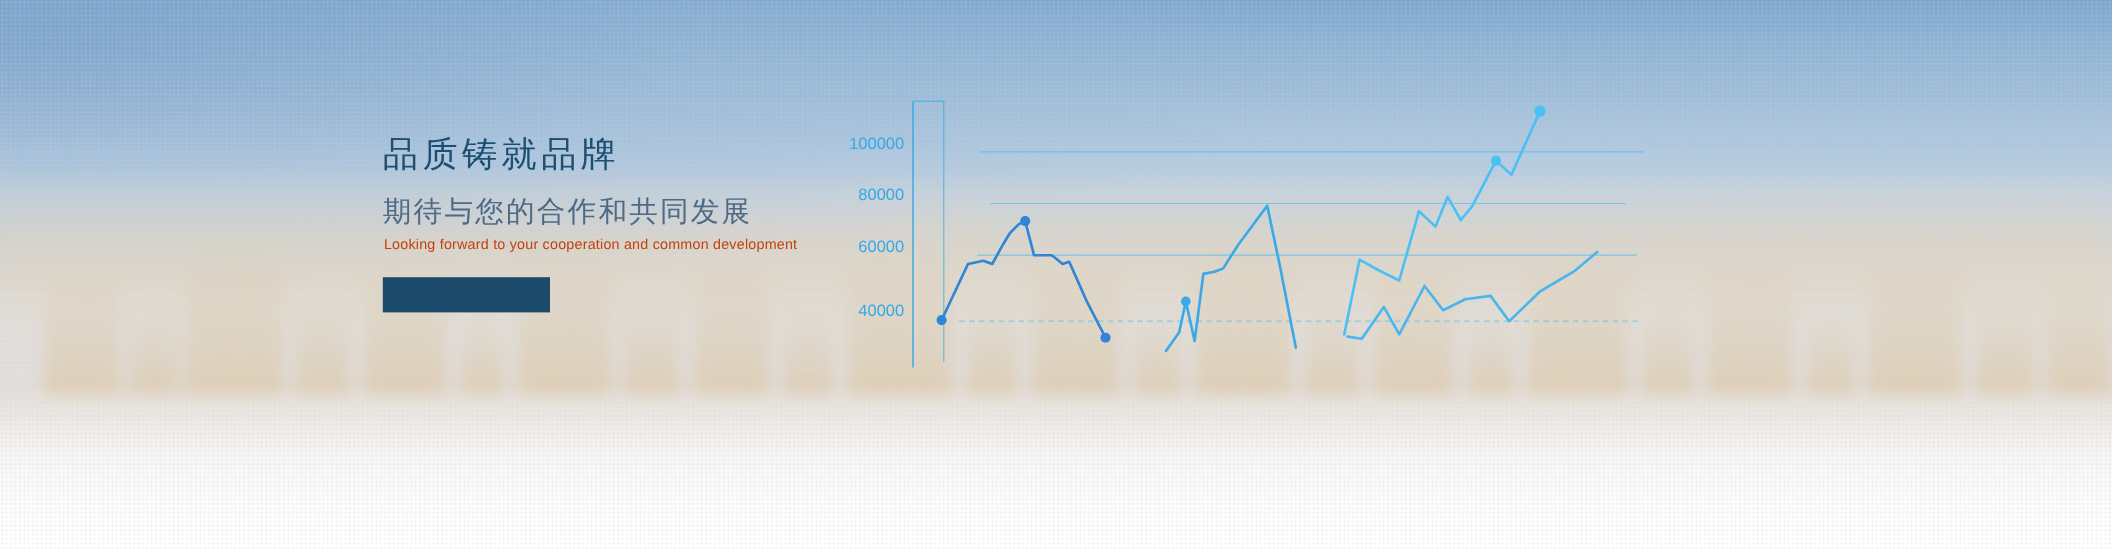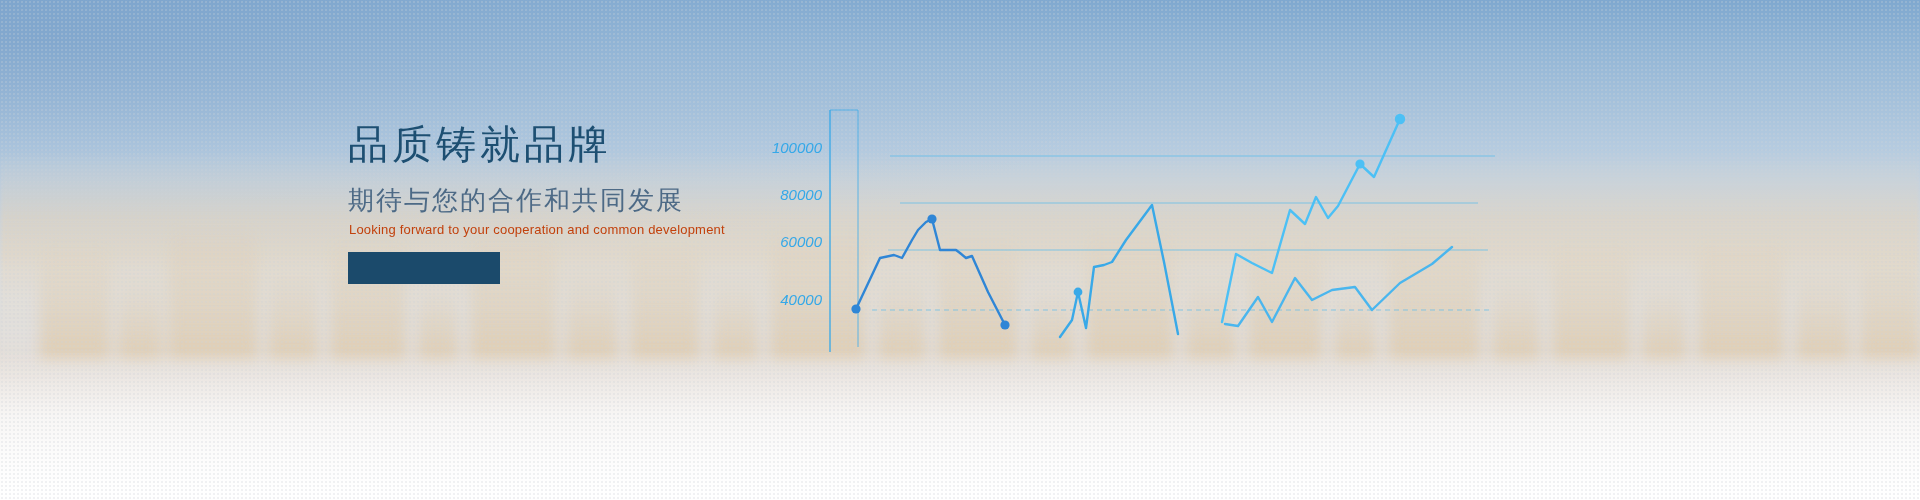--- a/index.html
+++ b/index.html
@@ -104,21 +104,21 @@
   }
 
   
   .text-block {
     position: absolute;
     left: 348px;
     top: 124px;
     width: 560px;
   }
   .headline {
-    font-size: 40px;
+    font-size: 32px;
     line-height: 1.0;
     color: #1d4f72;
     letter-spacing: 4px;
     font-weight: 400;
     margin: 0;
     white-space: nowrap;
   }
   .subhead {
     margin: 23px 0 0 0;
     font-size: 26px;
@@ -149,24 +149,23 @@
     color: #ffffff;
     font-size: 13px;
     letter-spacing: 1px;
     padding: 0;
   }
 
   
   .chart {
     position: absolute;
     left: 760px;
-    top: 72px;
+    top: 54px;
     width: 800px;
     height: 300px;
-    font-style: italic;
   }
   .chart svg { display: block; }
 </style>
 </head>
 <body>
 
 <div class="banner">
 
   <div class="bg-sky"></div>
   <div class="bg-sky-leftglow"></div>

